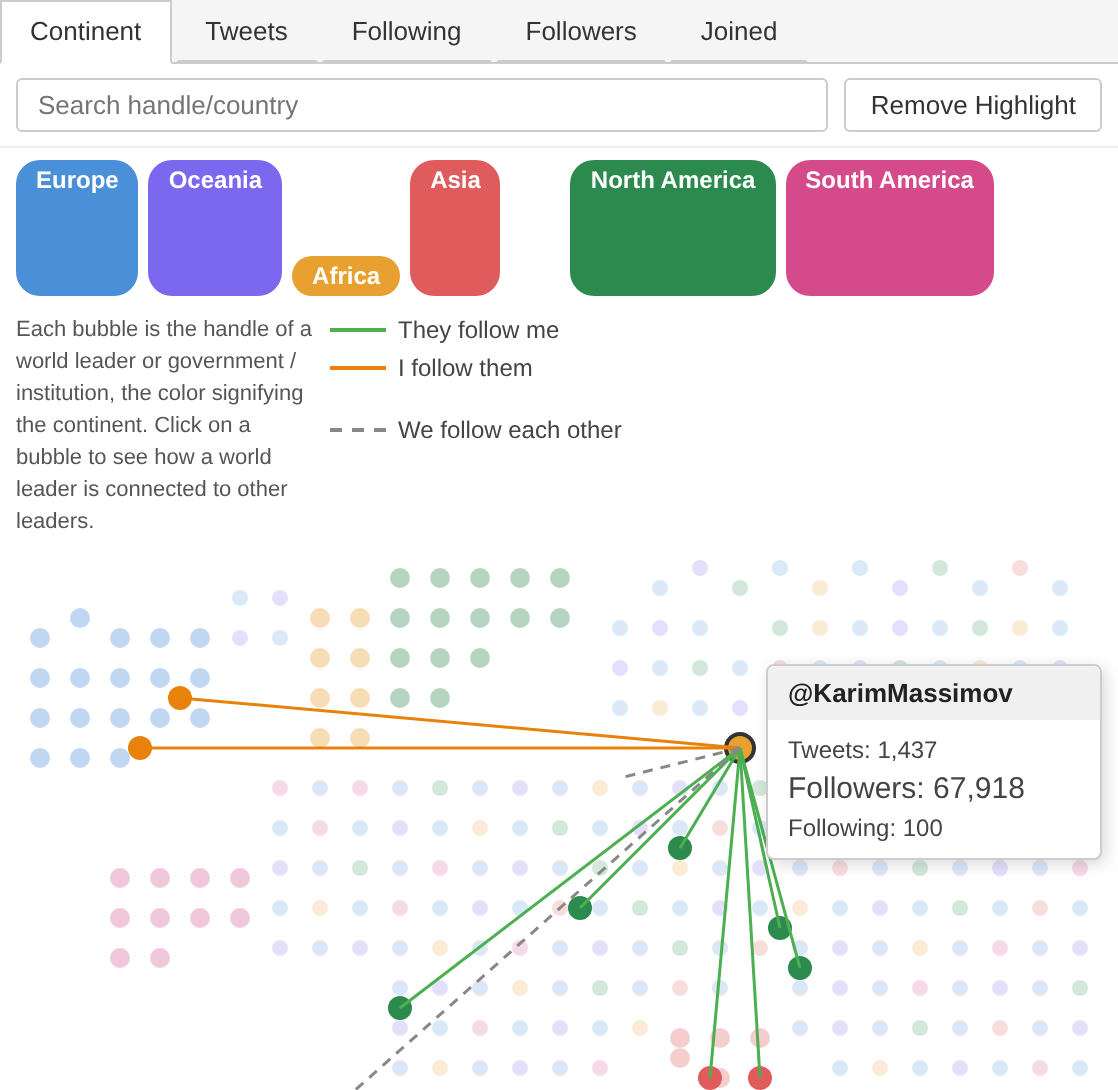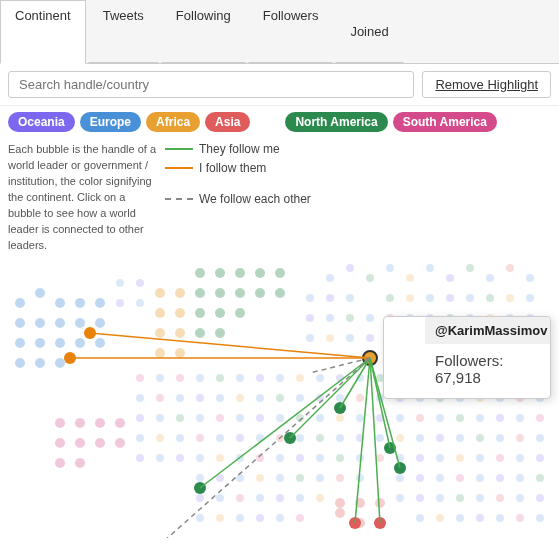--- a/index.html
+++ b/index.html
@@ -18,44 +18,44 @@
     .badge {
       padding: 3px 10px;
       border-radius: 12px;
       font-size: 12px;
       font-weight: bold;
       color: #fff;
       cursor: pointer;
     }
     .badge-europe { background: #4a90d9; }
     .badge-oceania { background: #7b68ee; }
-    .badge-africa { background: #e8a030; }
+    .badge-africa { background: #e8a030; margin-top: 48px; }
     .badge-asia { background: #e05c5c; }
     .badge-north-america { background: #2d8a4e; margin-left: 30px; }
     .badge-south-america { background: #d44a8a; }
   </style>
 </head>
 <body>
 
 <div style="display:flex; border-bottom:1px solid #ccc; background:#f5f5f5;">
   <div class="tab active" style="background:#fff; border:1px solid #ccc; border-bottom:1px solid #fff; padding:7px 14px; font-size:13px; cursor:pointer; margin-bottom:-1px;">Continent</div>
   <div class="tab" style="background:#f5f5f5; border:1px solid transparent; border-bottom:1px solid #ccc; padding:7px 14px; font-size:13px; cursor:pointer;">Tweets</div>
   <div class="tab" style="background:#f5f5f5; border:1px solid transparent; border-bottom:1px solid #ccc; padding:7px 14px; font-size:13px; cursor:pointer;">Following</div>
   <div class="tab" style="background:#f5f5f5; border:1px solid transparent; border-bottom:1px solid #ccc; padding:7px 14px; font-size:13px; cursor:pointer;">Followers</div>
-  <div class="tab" style="background:#f5f5f5; border:1px solid transparent; border-bottom:1px solid #ccc; padding:23px 14px; font-size:13px; cursor:pointer;">Joined</div>
+  <div class="tab" style="background:#f5f5f5; border:1px solid transparent; border-bottom:1px solid #ccc; padding:7px 14px; font-size:13px; cursor:pointer;">Joined</div>
 </div>
 
 <div style="display:flex; align-items:center; padding:7px 8px; gap:8px; border-bottom:1px solid #eee;">
   <input style="flex: 1 1 0%; padding: 5px 10px; border: 1px solid rgb(204, 204, 204); border-radius: 3px; font-size: 13px; color: rgb(153, 153, 153);" type="text" placeholder="Search handle/country">
-  <button style="padding:5px 12px; background:#fff; border:1px solid #ccc; border-radius:3px; font-size:13px; cursor:pointer; color:#333;text-decoration:underline;">Remove Highlight</button>
+  <button style="padding:5px 12px; background:#fff; border:1px solid #ccc; border-radius:3px; font-size:13px; cursor:pointer; color:#333;">Remove Highlight</button>
 </div>
 
 <div style="display:flex; gap:5px; padding:6px 8px; flex-wrap:wrap;">
+  <span class="badge badge-europe">Europe</span>
   <span class="badge badge-oceania">Oceania</span>
-  <span class="badge badge-europe">Europe</span>
   <span class="badge badge-africa">Africa</span>
   <span class="badge badge-asia">Asia</span>
   <span class="badge badge-north-america">North America</span>
   <span class="badge badge-south-america">South America</span>
 </div>
 
 <div style="position:relative; width:559px; height:400px; overflow:hidden; background:#fff;">
 
   <div style="position:absolute; top:4px; left:8px; width:148px; font-size:11px; color:#555; line-height:1.45;">Each bubble is the handle of a world leader or government / institution, the color signifying the continent. Click on a bubble to see how a world leader is connected to other leaders.</div>
 
@@ -390,23 +390,31 @@
     <line x1="370" y1="220" x2="290" y2="300" stroke="#4caf50" stroke-width="1.5"></line>
     <line x1="370" y1="220" x2="340" y2="270" stroke="#4caf50" stroke-width="1.5"></line>
     <line x1="370" y1="220" x2="355" y2="385" stroke="#4caf50" stroke-width="1.5"></line>
     <line x1="370" y1="220" x2="380" y2="385" stroke="#4caf50" stroke-width="1.5"></line>
 
     <line x1="370" y1="220" x2="55" y2="500" stroke="#888" stroke-width="1.5" stroke-dasharray="5,4"></line>
     <line x1="370" y1="220" x2="310" y2="235" stroke="#888" stroke-width="1.5" stroke-dasharray="5,4"></line>
 
   </svg>
 
-  <div style="position:absolute; top:178px; right:8px; width:168px; background:#fff; border:1px solid #ccc; border-radius:4px; box-shadow:2px 2px 8px rgba(0,0,0,0.15); font-size:12px; overflow:hidden; z-index:10;padding-left:41px;">
+  <div style="position:absolute; top:178px; right:8px; width:168px; background:#fff; border:1px solid #ccc; border-radius:4px; box-shadow:2px 2px 8px rgba(0,0,0,0.15); font-size:12px; overflow:hidden; z-index:10;">
     <div style="background:#f0f0f0; padding:6px 10px; font-weight:bold; font-size:13px; color:#222;">@KarimMassimov</div>
     <div style="padding:8px 10px;">
+      <div style="margin-bottom:4px; color:#444; font-size:12px;">
+        <span>Tweets:</span>
+        <span>1,437</span>
+      </div>
       <div style="margin-bottom:4px; color:#444; font-size:15px;">
         <span>Followers:</span>
         <span>67,918</span>
       </div>
+      <div style="color:#444; font-size:12px;">
+        <span>Following:</span>
+        <span>100</span>
+      </div>
     </div>
   </div>
 
 </div>
 
 </body></html>

